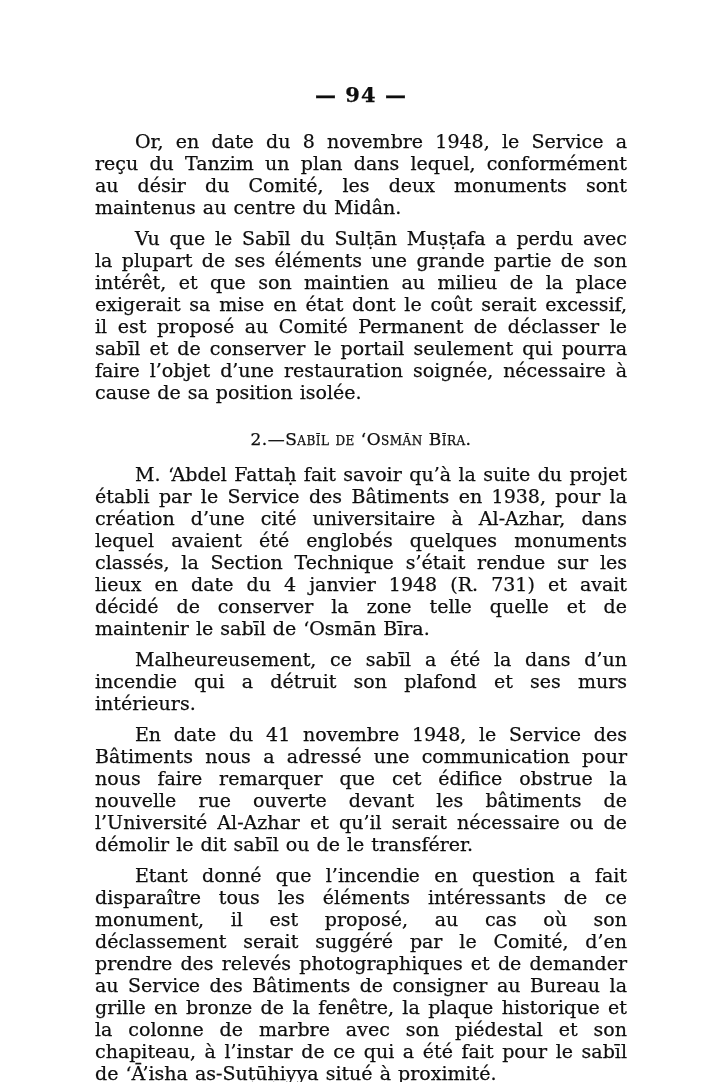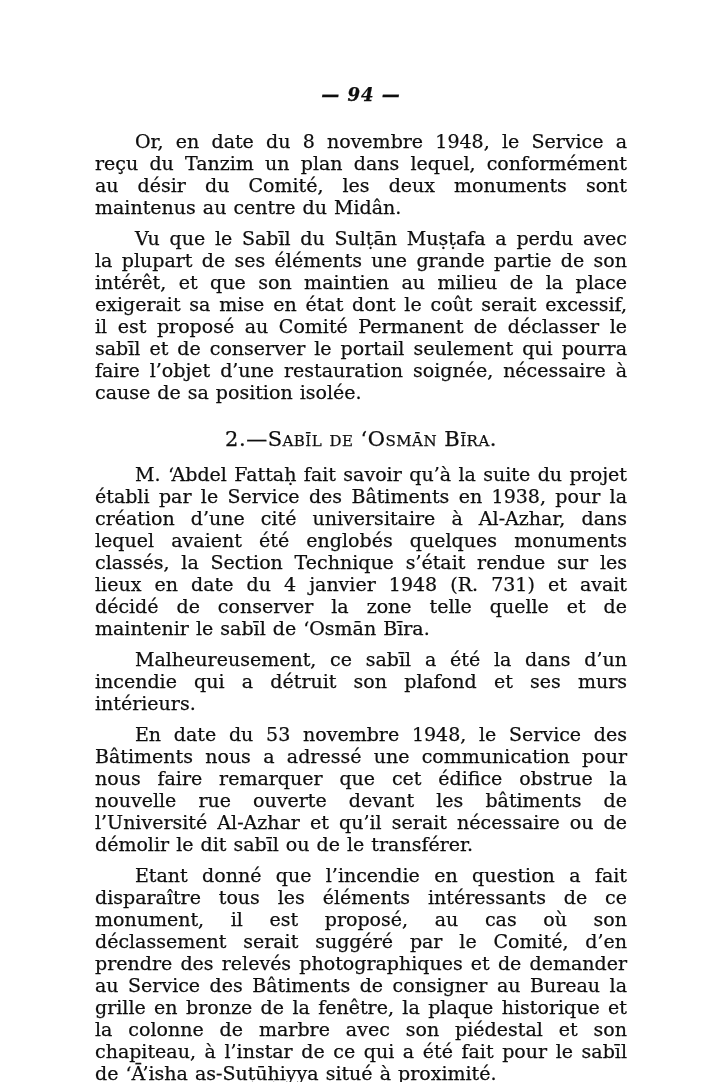--- a/index.html
+++ b/index.html
@@ -18,37 +18,36 @@
     -webkit-text-stroke: 0.25px #0e0e0e;
   }
   .content {
     position: absolute;
     left: 95px;
     top: 84px;
     width: 532px;
   }
   .pageno {
     text-align: center;
-    font-size: 18px;
+    font-size: 21px;
     font-weight: bold;
     letter-spacing: 1px;
     margin: 0 0 24px 0;
     line-height: 22px;
-    font-style: italic;
   }
   .content p {
     font-size: 19px;
     line-height: 22px;
     text-align: justify;
     text-indent: 40px;
     margin: 0 0 9px 0;
     word-spacing: 1px;
   }
   .section-heading {
-    font-size: 21px;
+    font-size: 17px;
     line-height: 22px;
     font-weight: normal;
     font-variant: small-caps;
     letter-spacing: 0.5px;
     text-align: center;
     margin: 25px 0 13px 0;
   }
 </style>
 </head>
 <body>
@@ -60,19 +59,19 @@
 
     <div>
       <p>Or, en date du 8 novembre 1948, le Service a reçu du Tanzim un plan dans lequel, conformément au désir du Comité, les deux monuments sont maintenus au centre du Midân.</p>
       <p>Vu que le Sabīl du Sulṭān Muṣṭafa a perdu avec la plupart de ses éléments une grande partie de son intérêt, et que son maintien au milieu de la place exigerait sa mise en état dont le coût serait excessif, il est proposé au Comité Permanent de déclasser le sabīl et de conserver le portail seulement qui pourra faire l’objet d’une restauration soignée, nécessaire à cause de sa position isolée.</p>
     </div>
 
     <div>
       <h2 class="section-heading">2.—Sabīl de ʻOsmān Bīra.</h2>
       <p>M. ʻAbdel Fattaḥ fait savoir qu’à la suite du projet établi par le Service des Bâtiments en 1938, pour la création d’une cité universitaire à Al-Azhar, dans lequel avaient été englobés quelques monuments classés, la Section Technique s’était rendue sur les lieux en date du 4 janvier 1948 (R. 731) et avait décidé de conserver la zone telle quelle et de maintenir le sabīl de ʻOsmān Bīra.</p>
       <p>Malheureusement, ce sabīl a été la dans d’un incendie qui a détruit son plafond et ses murs intérieurs.</p>
-      <p>En date du 53 novembre 1948, le Service des Bâtiments nous a adressé une communication pour nous faire remarquer que cet édifice obstrue la nouvelle rue ouverte devant les bâtiments de l’Université Al-Azhar et qu’il serait nécessaire ou de démolir le dit sabīl ou de le transférer.</p>
+      <p>En date du 41 novembre 1948, le Service des Bâtiments nous a adressé une communication pour nous faire remarquer que cet édifice obstrue la nouvelle rue ouverte devant les bâtiments de l’Université Al-Azhar et qu’il serait nécessaire ou de démolir le dit sabīl ou de le transférer.</p>
       <p>Etant donné que l’incendie en question a fait disparaître tous les éléments intéressants de ce monument, il est proposé, au cas où son déclassement serait suggéré par le Comité, d’en prendre des relevés photographiques et de demander au Service des Bâtiments de consigner au Bureau la grille en bronze de la fenêtre, la plaque historique et la colonne de marbre avec son piédestal et son chapiteau, à l’instar de ce qui a été fait pour le sabīl de ʻĀ’is̲h̲a as-Suṭūḥiyya situé à proximité.</p>
 
     </div>
 
   </div>
 </div>
 
 </body></html>

